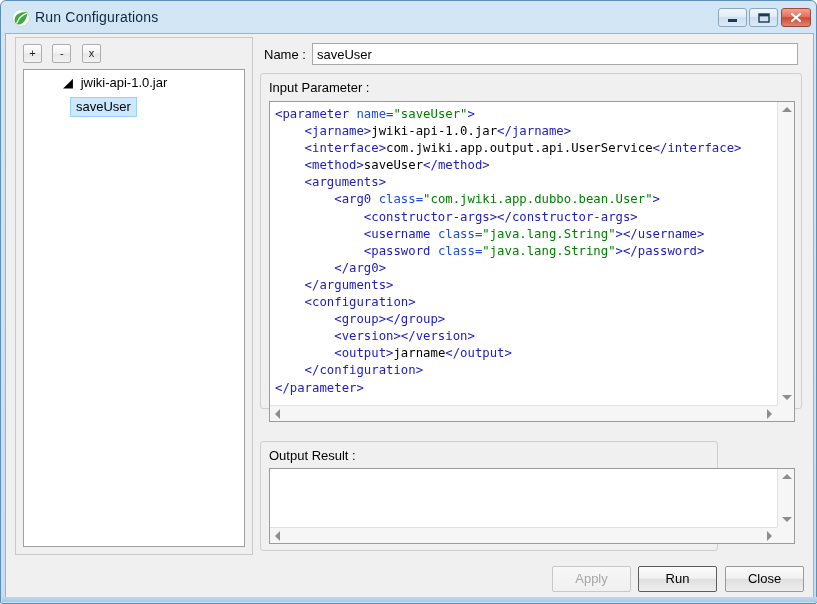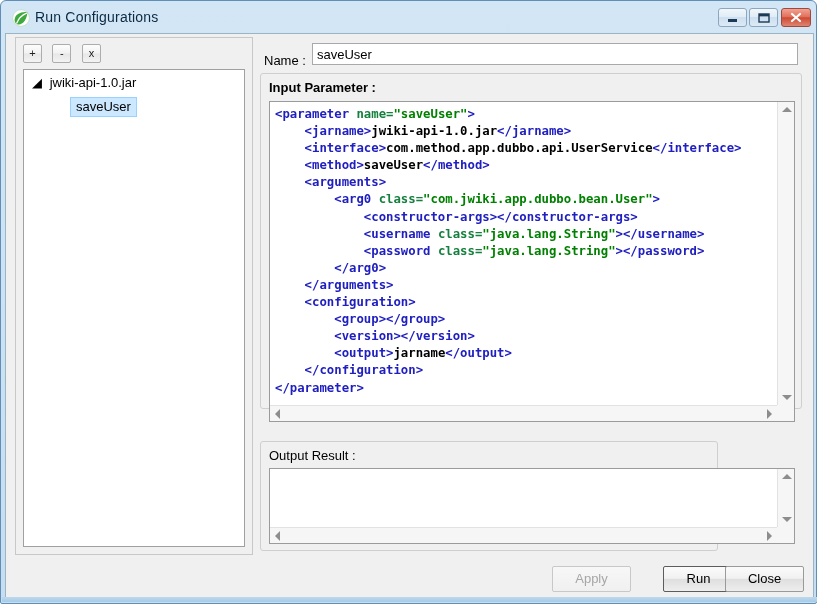--- a/index.html
+++ b/index.html
@@ -107,20 +107,21 @@
     border: 1px solid #a0a0a0;
     background: #ffffff;
     overflow: hidden;
   }
   .tree-row {
     position: relative;
     height: 21px;
     white-space: nowrap;
     font-size: 13px;
     color: #000000;
+    margin-left: 31px;
   }
   #tree-root { padding-left: 8px; padding-top: 4px; }
   #tree-expander {
     display: inline-block;
     width: 14px;
     vertical-align: top;
     line-height: 17px;
   }
   #tree-root-label { vertical-align: top; line-height: 17px; }
   #tree-child {
@@ -133,21 +134,21 @@
     background: #cce8ff;
     border: 1px solid #99d1ff;
     font-size: 13px;
     color: #000000;
     line-height: 15px;
   }
 
   
   #name-label {
     position: absolute;
-    left: 263px; top: 52px;
+    left: 263px; top: 46px;
     font-size: 13px;
     color: #000000;
   }
   #name-input {
     position: absolute;
     left: 311px; top: 42px;
     width: 486px; height: 22px;
     box-sizing: border-box;
     border: 1px solid #a9a9a9;
     background: #ffffff;
@@ -165,21 +166,21 @@
     border-radius: 3px;
     background: #f0f0f0;
   }
   .group-label {
     position: absolute;
     left: 8px; top: 6px;
     font-size: 13px;
     color: #000000;
   }
 
-  #group-input { left: 259px; top: 72px; width: 542px; height: 336px; font-weight: bold; }
+  #group-input { left: 259px; top: 72px; width: 542px; height: 336px; }
   #group-output { left: 259px; top: 440px; width: 458px; height: 110px; }
 
   
   .editor-shell {
     position: absolute;
     box-sizing: border-box;
     border: 1px solid #9b9b9b;
     background: #ffffff;
     overflow: hidden;
   }
@@ -194,21 +195,21 @@
     background: #ffffff;
     padding: 4px 0 0 5px;
     box-sizing: border-box;
     font-family: "DejaVu Sans Mono", monospace;
     font-size: 12.3px;
     line-height: 17.1px;
     white-space: pre;
     color: #000000;
   }
   .tg { color: #2020c0; }      
-  .at { color: #15803d; }      
+  .at { color: #1d4ed8; }      
   .av { color: #008000; }      
   .tx { color: #000000; }      
 
   
   .vscroll {
     position: absolute;
     top: 0; right: 0;
     width: 17px; bottom: 16px;
     box-sizing: border-box;
     background: #f6f6f6;
@@ -254,21 +255,21 @@
     line-height: 24px;
     cursor: default;
   }
   #btn-apply {
     left: 551px; width: 79px;
     color: #a6a6a6;
     border-color: #c8c8c8;
     background: linear-gradient(to bottom, #f7f7f7 0%, #f0f0f0 100%);
   }
   #btn-run {
-    left: 662px; width: 71px;
+    left: 637px; width: 79px;
     border: 1px solid #5c5c5c;
   }
   #btn-close-dlg { left: 724px; width: 79px; }
 
   #statusbar {
     position: absolute;
     left: 1px; bottom: 1px;
     width: 815px; height: 5px;
     background: linear-gradient(to bottom, #bcd8ee, #a9cbe6);
   }
@@ -331,21 +332,21 @@
 
   <span id="name-label">Name :</span>
   <input id="name-input" type="text" value="saveUser" style="">
 
   <div class="groupbox" id="group-input">
     <span class="group-label">Input Parameter :</span>
 
     <div class="editor-shell" id="xml-shell">
       <div class="code-area" id="xml-code"><span class="tg">&lt;parameter </span><span class="at">name=</span><span class="av">"saveUser"</span><span class="tg">&gt;</span>
 <span class="tg">    &lt;jarname&gt;</span><span class="tx">jwiki-api-1.0.jar</span><span class="tg">&lt;/jarname&gt;</span>
-<span class="tg">    &lt;interface&gt;</span><span class="tx">com.method.app.dubbo.api.UserService</span><span class="tg">&lt;/interface&gt;</span>
+<span class="tg">    &lt;interface&gt;</span><span class="tx">com.jwiki.app.output.api.UserService</span><span class="tg">&lt;/interface&gt;</span>
 <span class="tg">    &lt;method&gt;</span><span class="tx">saveUser</span><span class="tg">&lt;/method&gt;</span>
 <span class="tg">    &lt;arguments&gt;</span>
 <span class="tg">        &lt;arg0 </span><span class="at">class=</span><span class="av">"com.jwiki.app.dubbo.bean.User"</span><span class="tg">&gt;</span>
 <span class="tg">            &lt;constructor-args&gt;&lt;/constructor-args&gt;</span>
 <span class="tg">            &lt;username </span><span class="at">class=</span><span class="av">"java.lang.String"</span><span class="tg">&gt;&lt;/username&gt;</span>
 <span class="tg">            &lt;password </span><span class="at">class=</span><span class="av">"java.lang.String"</span><span class="tg">&gt;&lt;/password&gt;</span>
 <span class="tg">        &lt;/arg0&gt;</span>
 <span class="tg">    &lt;/arguments&gt;</span>
 <span class="tg">    &lt;configuration&gt;</span>
 <span class="tg">        &lt;group&gt;&lt;/group&gt;</span>

